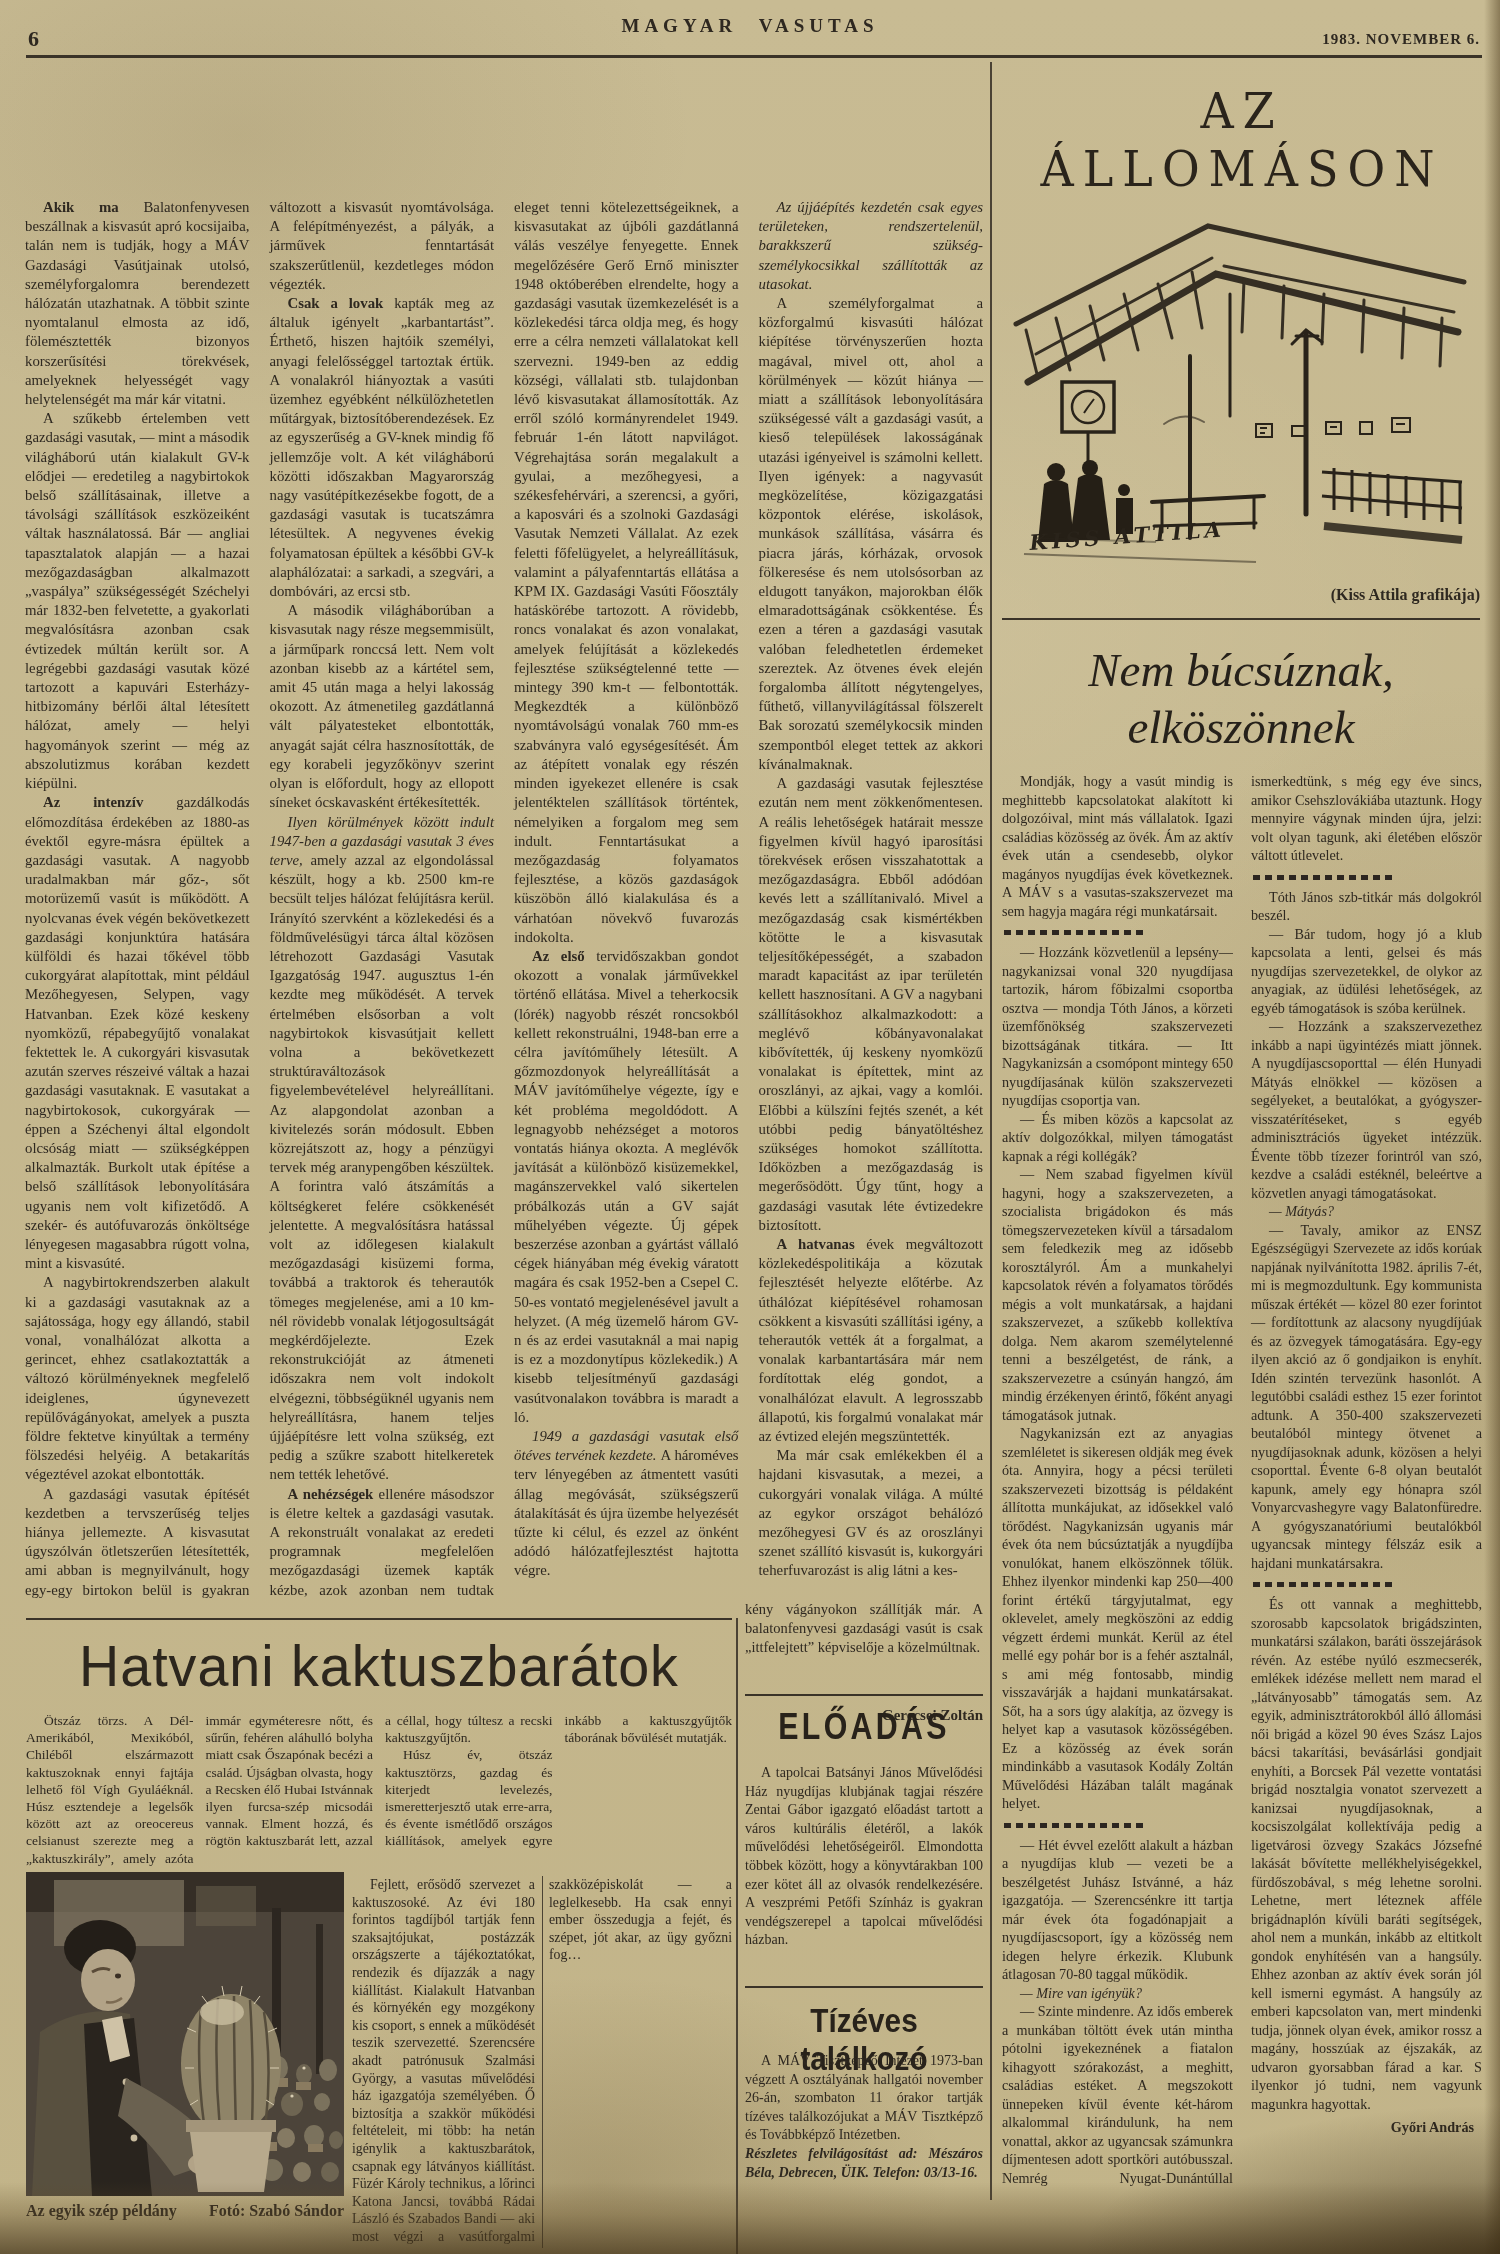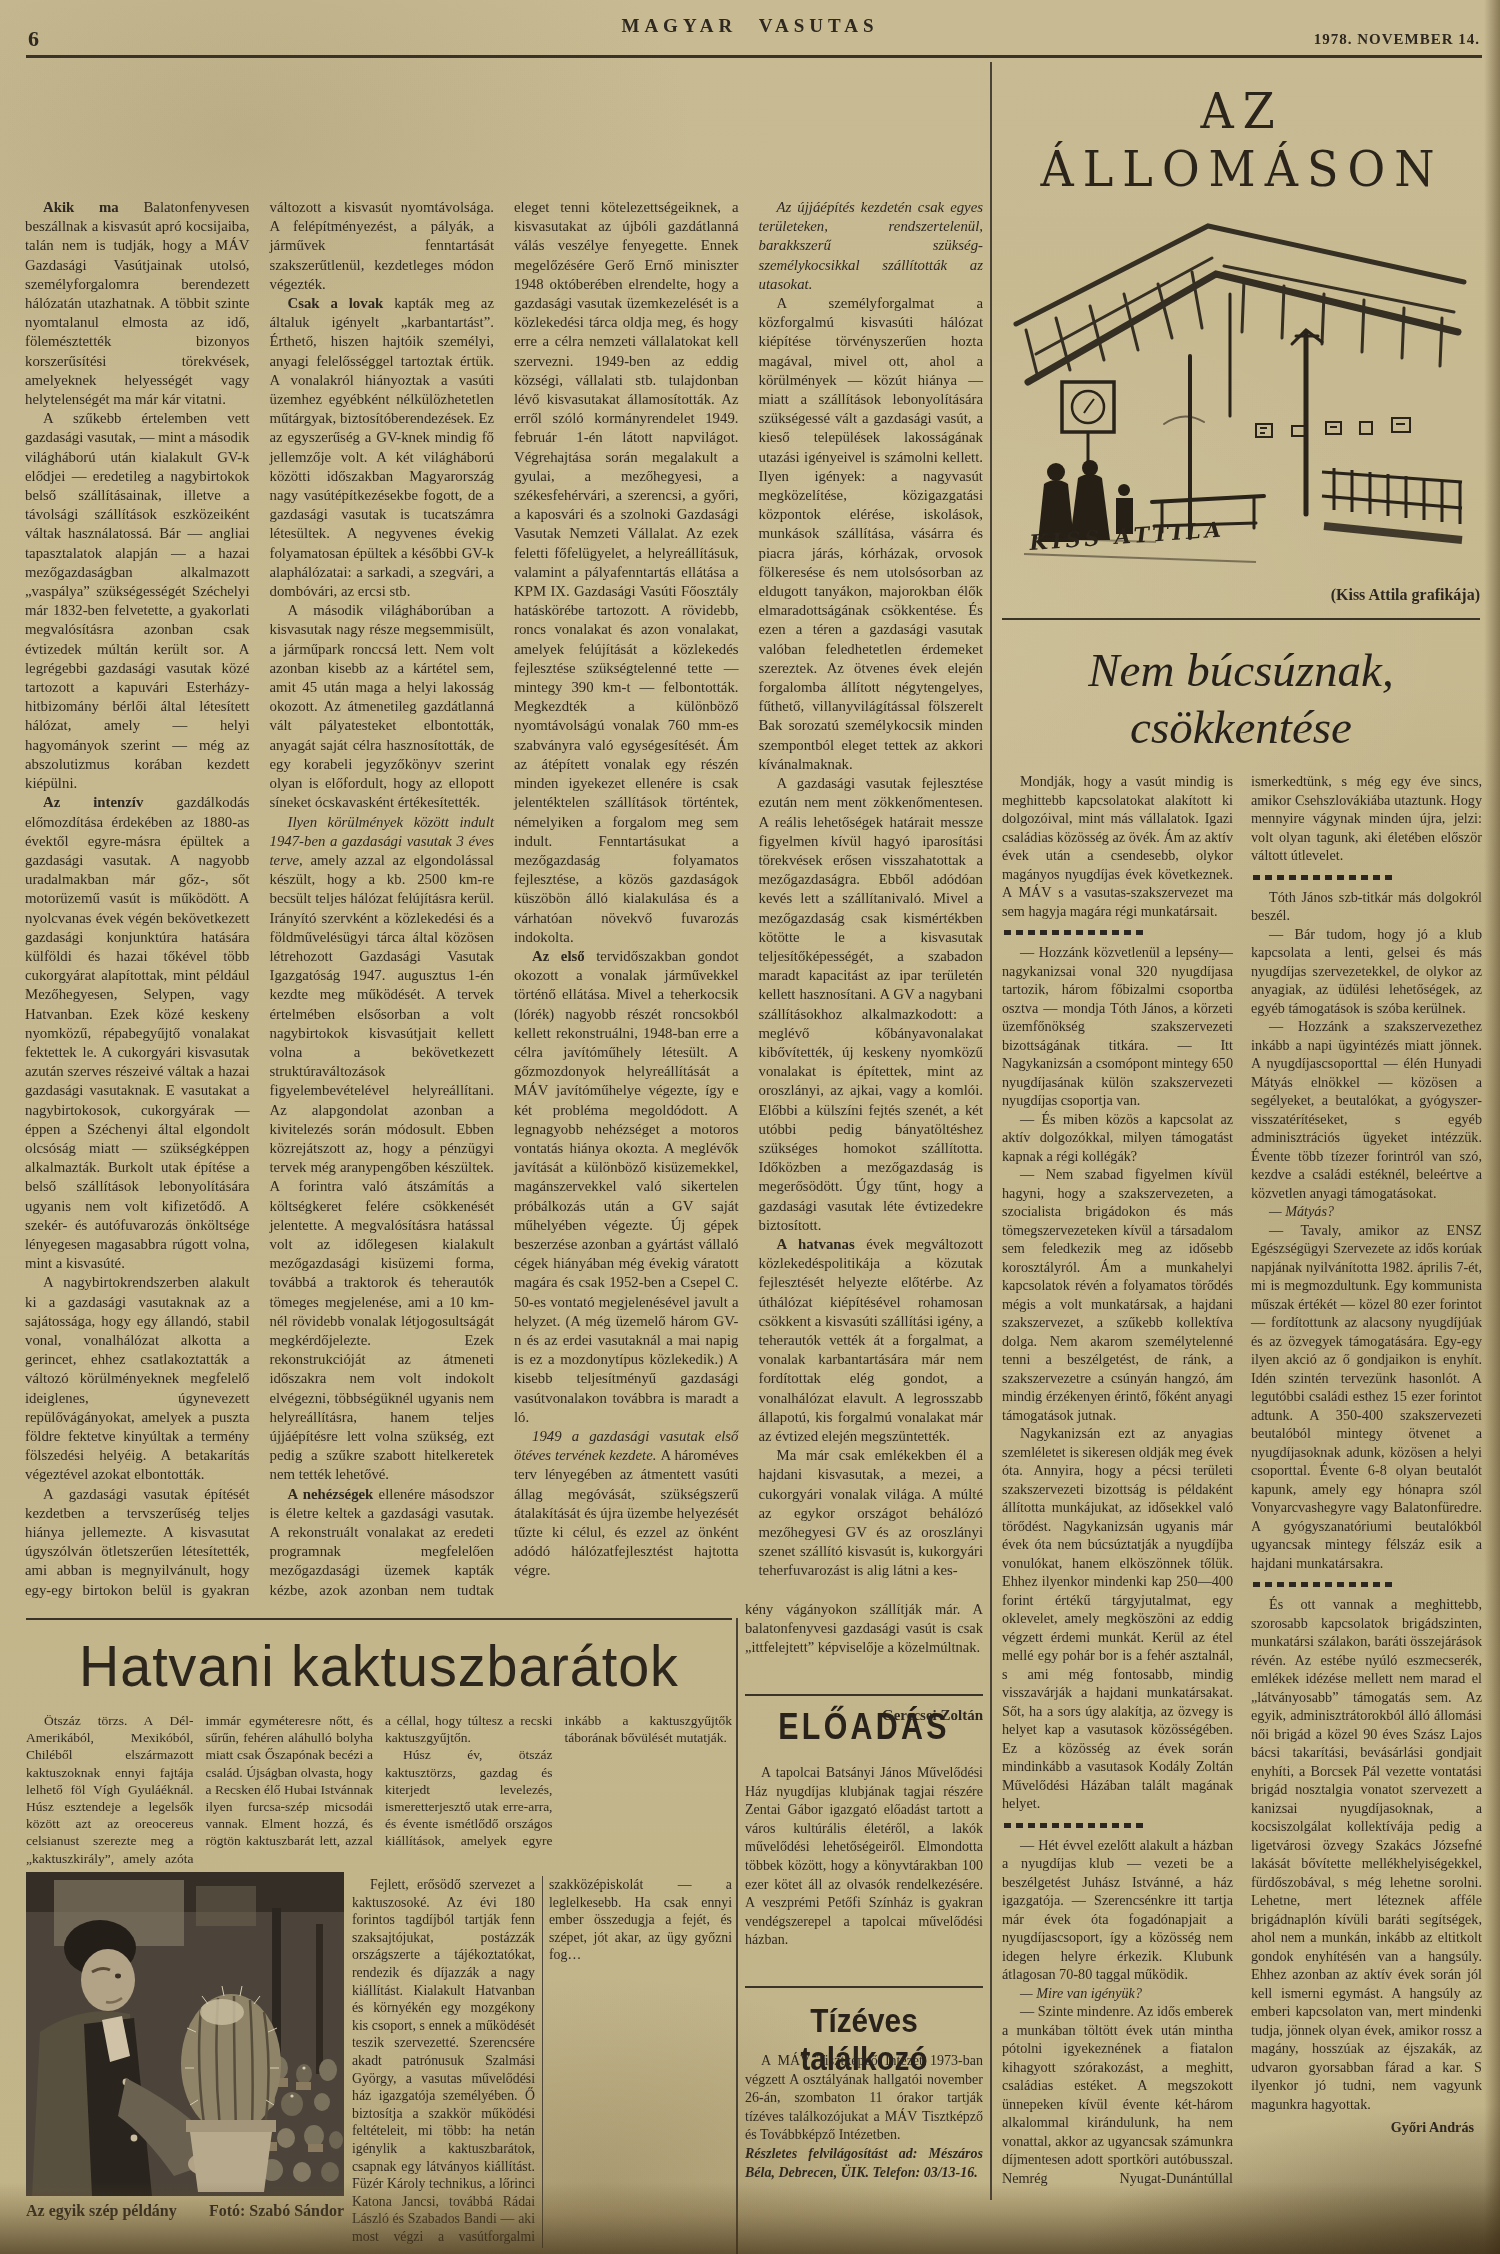--- a/index.html
+++ b/index.html
@@ -60,21 +60,21 @@
   .edge-corner{right:0;bottom:0;width:420px;height:150px;
     background:radial-gradient(ellipse at 100% 100%,rgba(52,38,16,.6),transparent 70%);}
 </style>
 </head>
 <body>
 
 <div class="page">
 
   <div class="abs mast-num" style="left:28px;top:26px;">6</div>
   <div class="abs mast-title" style="left:400px;top:15px;width:700px;">MAGYAR VASUTAS</div>
-  <div class="abs mast-date" style="left:1180px;top:31px;width:300px;">1978. NOVEMBER 14.</div>
+  <div class="abs mast-date" style="left:1180px;top:31px;width:300px;">1983. NOVEMBER 6.</div>
   <div class="abs rule-h" style="left:26px;top:55px;width:1456px;height:3px;"></div>
 
   <div class="abs rule-v" style="left:990px;top:62px;height:2138px;"></div>
   <div class="abs rule-v" style="left:736px;top:1618px;height:636px;"></div>
 
   <div class="abs cols" id="main-cols" style="left:25px;top:198px;width:958px;height:1402px;">
       <p><b>Akik ma </b>Balatonfenyvesen beszállnak a kisvasút apró kocsijaiba, talán nem is tudják, hogy a MÁV Gazdasági Vasútjainak utolsó, személyforgalomra berendezett hálózatán utazhatnak. A többit szinte nyomtalanul elmosta az idő, fölemésztették bizonyos korszerűsítési törekvések, amelyeknek helyességét vagy helytelenségét ma már kár vitatni.</p>
       <p>A szűkebb értelemben vett gazdasági vasutak, — mint a második világháború után kialakult GV-k elődjei — eredetileg a nagybirtokok belső szállításainak, illetve a távolsági szállítások eszközeiként váltak használatossá. Bár — angliai tapasztalatok alapján — a hazai mezőgazdaságban alkalmazott „vaspálya” szükségességét Széchelyi már 1832-ben felvetette, a gyakorlati megvalósításra azonban csak évtizedek múltán került sor. A legrégebbi gazdasági vasutak közé tartozott a kapuvári Esterházy-hitbizomány bérlői által létesített hálózat, amely — helyi hagyományok szerint — még az abszolutizmus korában kezdett kiépülni.</p>
       <p><b>Az intenzív </b>gazdálkodás előmozdítása érdekében az 1880-as évektől egyre-másra épültek a gazdasági vasutak. A nagyobb uradalmakban már gőz-, sőt motorüzemű vasút is működött. A nyolcvanas évek végén bekövetkezett gazdasági konjunktúra hatására külföldi és hazai tőkével több cukorgyárat alapítottak, mint például Mezőhegyesen, Selypen, vagy Hatvanban. Ezek közé keskeny nyomközű, répabegyűjtő vonalakat fektettek le. A cukorgyári kisvasutak azután szerves részeivé váltak a hazai gazdasági vasutaknak. E vasutakat a nagybirtokosok, cukorgyárak — éppen a Széchenyi által elgondolt olcsóság miatt — szükségképpen alkalmazták. Burkolt utak építése a belső szállítások lebonyolítására ugyanis nem volt kifizetődő. A szekér- és autófuvarozás önköltsége lényegesen magasabbra rúgott volna, mint a kisvasúté.</p>
       <p>A nagybirtokrendszerben alakult ki a gazdasági vasutaknak az a sajátossága, hogy egy állandó, stabil vonal, vonalhálózat alkotta a gerincet, ehhez csatlakoztatták a változó körülményeknek megfelelő ideiglenes, úgynevezett repülővágányokat, amelyek a puszta földre fektetve kinyúltak a termény fölszedési helyéig. A betakarítás végeztével azokat elbontották.</p>
@@ -261,21 +261,21 @@
           <path d="M392,252 l9,0"></path>
       </g>
       <text x="26" y="378" font-size="21" font-weight="bold" letter-spacing="4" transform="rotate(-4 26 378)" fill="#29231a" font-family="'DejaVu Serif',serif" font-style="italic">KISS ATTILA</text>
     </svg>
   </div>
   <div class="abs sketch-cap" style="left:1180px;top:586px;width:300px;">(Kiss Attila grafikája)</div>
   <div class="abs rule-h" style="left:1002px;top:618px;width:478px;"></div>
 
   <div class="abs farewell-title" style="left:1002px;top:642px;width:478px;">
     <div>Nem búcsúznak,</div>
-    <div>csökkentése</div>
+    <div>elköszönnek</div>
   </div>
   <div class="abs cols" id="farewell-cols" style="left:1002px;top:772px;width:480px;height:1428px;">
       <p>Mondják, hogy a vasút mindig is meghittebb kapcsolatokat alakított ki dolgozóival, mint más vállalatok. Igazi családias közösség az övék. Ám az aktív évek után a csendesebb, olykor magányos nyugdíjas évek következnek. A MÁV s a vasutas-szakszervezet ma sem hagyja magára régi munkatársait.</p>
       <div class="dotsep"></div>
       <p>— Hozzánk közvetlenül a lepsény—nagykanizsai vonal 320 nyugdíjasa tartozik, három főbizalmi csoportba osztva — mondja Tóth János, a körzeti üzemfőnökség szakszervezeti bizottságának titkára. — Itt Nagykanizsán a csomópont mintegy 650 nyugdíjasának külön szakszervezeti nyugdíjas csoportja van.</p>
       <p>— És miben közös a kapcsolat az aktív dolgozókkal, milyen támogatást kapnak a régi kollégák?</p>
       <p>— Nem szabad figyelmen kívül hagyni, hogy a szakszervezeten, a szocialista brigádokon és más tömegszervezeteken kívül a társadalom sem feledkezik meg az idősebb korosztályról. Ám a munkahelyi kapcsolatok révén a folyamatos törődés mégis a volt munkatársak, a hajdani szakszervezet, a szűkebb kollektíva dolga. Nem akarom személytelenné tenni a beszélgetést, de ránk, a szakszervezetre a csúnyán hangzó, ám mindig érzékenyen érintő, főként anyagi támogatások jutnak.</p>
       <p>Nagykanizsán ezt az anyagias szemléletet is sikeresen oldják meg évek óta. Annyira, hogy a pécsi területi szakszervezeti bizottság is példaként állította munkájukat, az idősekkel való törődést. Nagykanizsán ugyanis már évek óta nem búcsúztatják a nyugdíjba vonulókat, hanem elköszönnek tőlük. Ehhez ilyenkor mindenki kap 250—400 forint értékű tárgyjutalmat, egy oklevelet, amely megköszöni az eddig végzett érdemi munkát. Kerül az étel mellé egy pohár bor is a fehér asztalnál, s ami még fontosabb, mindig visszavárják a hajdani munkatársakat. Sőt, ha a sors úgy alakítja, az özvegy is helyet kap a vasutasok közösségében. Ez a közösség az évek során mindinkább a vasutasok Kodály Zoltán Művelődési Házában talált magának helyet.</p>
       <div class="dotsep"></div>
       <p>— Hét évvel ezelőtt alakult a házban a nyugdíjas klub — vezeti be a beszélgetést Juhász Istvánné, a ház igazgatója. — Szerencsénkre itt tartja már évek óta fogadónapjait a nyugdíjascsoport, így a közösség nem idegen helyre érkezik. Klubunk átlagosan 70-80 taggal működik.</p>

